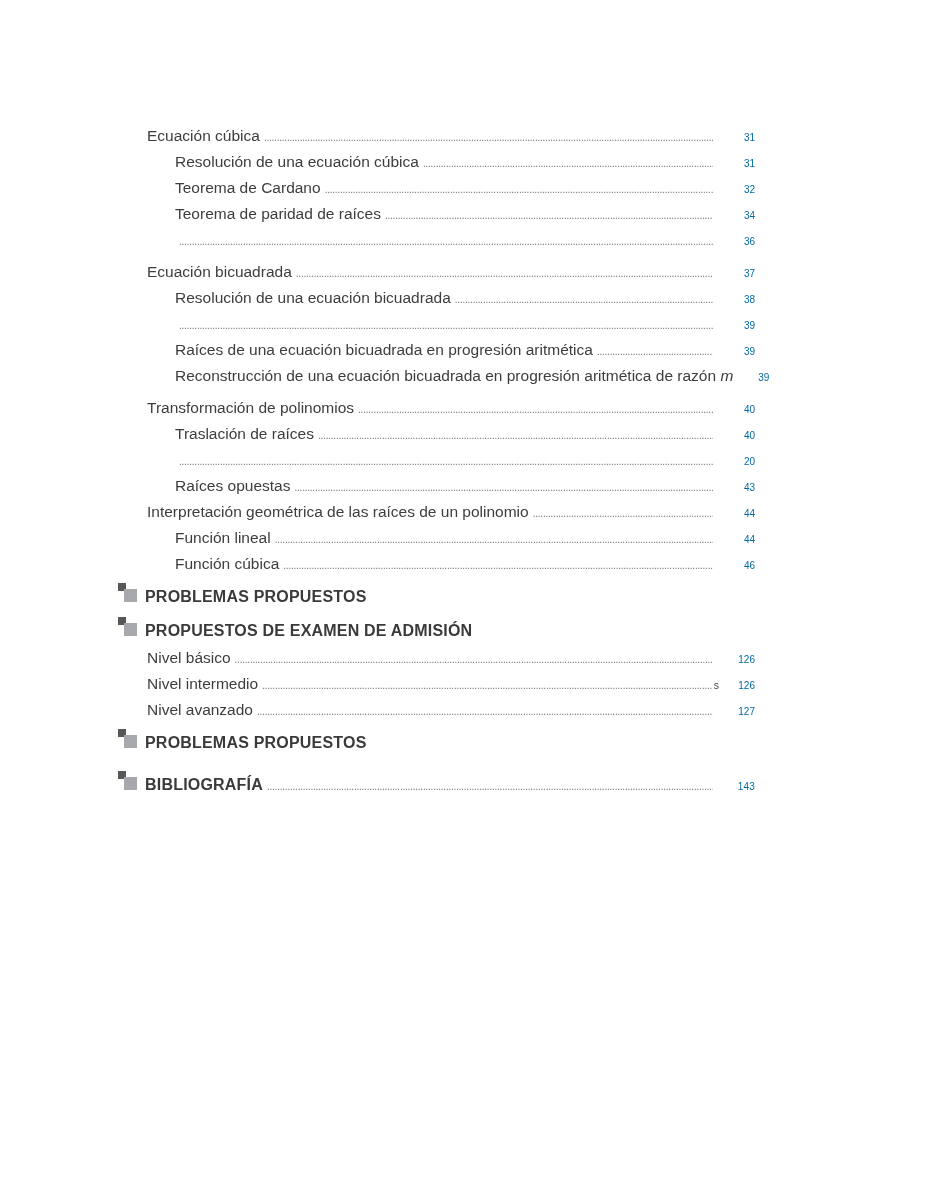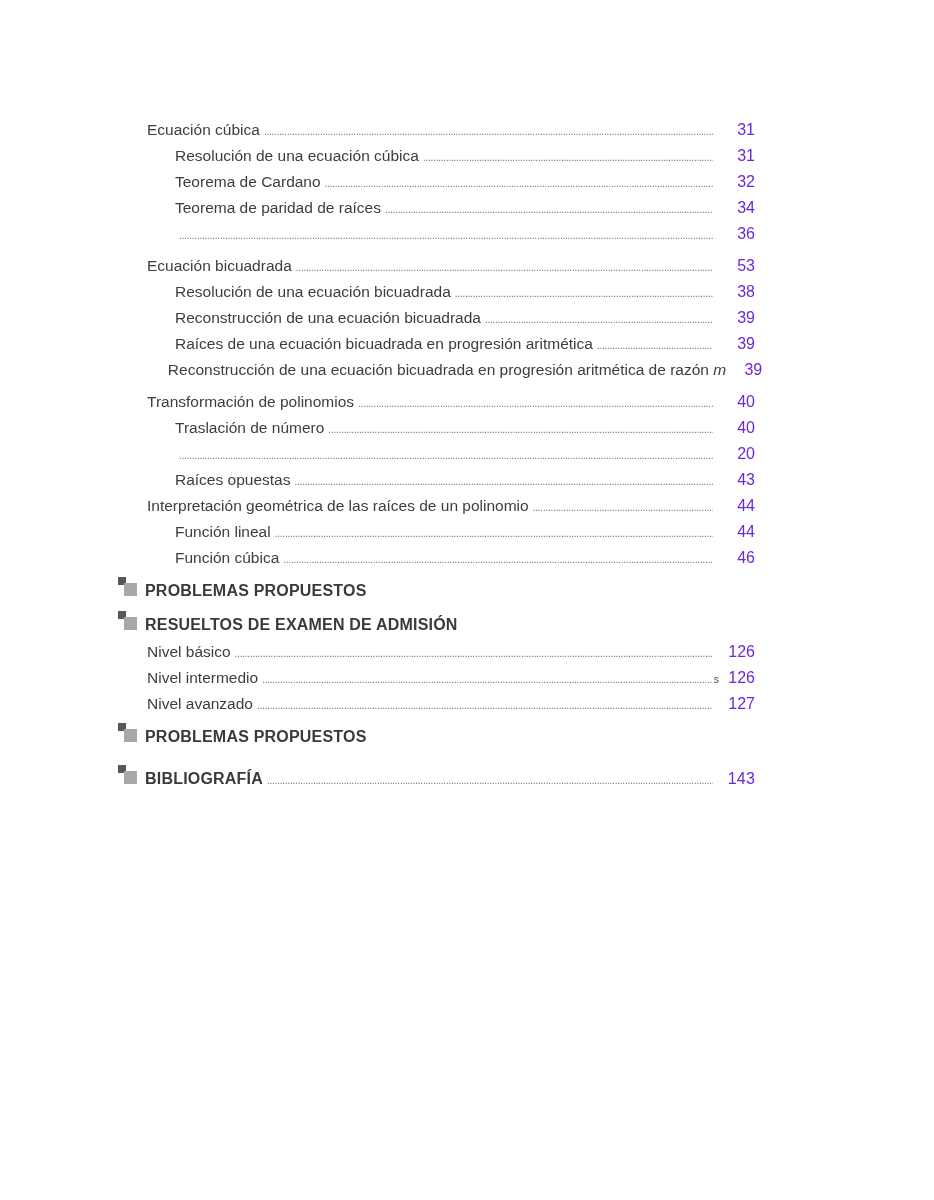--- a/index.html
+++ b/index.html
@@ -7,34 +7,34 @@
     position: relative;
     width: 934px;
     height: 1200px;
     background: #ffffff;
     font-family: "Liberation Sans", sans-serif;
     overflow: hidden;
   }
   .toc {
     position: absolute;
     left: 118px;
-    top: 117px;
+    top: 123px;
     width: 637px;
   }
   .row {
     display: flex;
     align-items: baseline;
     height: 26px;
     line-height: 26px;
     font-size: 15.5px;
     color: #3d3d3d;
     white-space: nowrap;
   }
   .row.lvl0 { padding-left: 29px; }
-  .row.lvl1 { padding-left: 57px; justify-content: center; }
+  .row.lvl1 { padding-left: 57px; }
   .row.header {
     height: 28px;
     line-height: 28px;
     padding-left: 0;
     font-weight: bold;
     font-size: 16px;
     letter-spacing: 0.2px;
     color: #3a3a3a;
   }
   .gap1 { margin-top: 6px; }
@@ -57,22 +57,22 @@
     color: #737373;
     font-weight: normal;
     font-style: normal;
   }
   .spacer { flex: 1 1 auto; }
   .pagenum {
     flex: 0 0 auto;
     min-width: 36px;
     text-align: right;
     font-weight: normal;
-    font-size: 16px;
-    color: #6d28d9;
+    font-size: 10px;
+    color: #0369a1;
   }
   .leader-suffix {
     flex: 0 0 auto;
     font-size: 10.5px;
     font-weight: normal;
     color: #4a4a4a;
     margin-left: -4px;
   }
   .sq-icon {
     position: relative;
@@ -120,49 +120,48 @@
         <span class="leader"></span>
         <span class="pagenum">34</span>
       </div>
       <div class="row lvl1">
         <span class="leader"></span>
         <span class="pagenum">36</span>
       </div>
       <div class="row lvl0 gap1">
         <span class="label">Ecuación bicuadrada</span>
         <span class="leader"></span>
-        <span class="pagenum">53</span>
+        <span class="pagenum">37</span>
       </div>
       <div class="row lvl1">
         <span class="label">Resolución de una ecuación bicuadrada</span>
         <span class="leader"></span>
         <span class="pagenum">38</span>
       </div>
       <div class="row lvl1">
-        <span class="label">Reconstrucción de una ecuación bicuadrada</span>
         <span class="leader"></span>
         <span class="pagenum">39</span>
       </div>
       <div class="row lvl1">
         <span class="label">Raíces de una ecuación bicuadrada en progresión aritmética</span>
         <span class="leader"></span>
         <span class="pagenum">39</span>
       </div>
       <div class="row lvl1">
         <span class="label">Reconstrucción de una ecuación bicuadrada en progresión aritmética de razón <em>m</em></span>
         <span class="spacer"></span>
         <span class="pagenum">39</span>
       </div>
       <div class="row lvl0 gap1">
         <span class="label">Transformación de polinomios</span>
         <span class="leader"></span>
         <span class="pagenum">40</span>
       </div>
       <div class="row lvl1">
-        <span class="label">Traslación de número</span>
+        <span class="label">Traslación de raíces</span>
         <span class="leader"></span>
         <span class="pagenum">40</span>
       </div>
       <div class="row lvl1">
         <span class="leader"></span>
         <span class="pagenum">20</span>
       </div>
       <div class="row lvl1">
         <span class="label">Raíces opuestas</span>
         <span class="leader"></span>
@@ -188,21 +187,21 @@
           <span class="sq-small"></span>
           <span class="sq-big"></span>
         </span>
         <span class="label">PROBLEMAS PROPUESTOS</span>
       </div>
       <div class="row header gap1">
         <span class="sq-icon">
           <span class="sq-small"></span>
           <span class="sq-big"></span>
         </span>
-        <span class="label">RESUELTOS DE EXAMEN DE ADMISIÓN</span>
+        <span class="label">PROPUESTOS DE EXAMEN DE ADMISIÓN</span>
       </div>
       <div class="row lvl0">
         <span class="label">Nivel básico</span>
         <span class="leader"></span>
         <span class="pagenum">126</span>
       </div>
       <div class="row lvl0">
         <span class="label">Nivel intermedio</span>
         <span class="leader"></span>
         <span class="leader-suffix">s</span>

